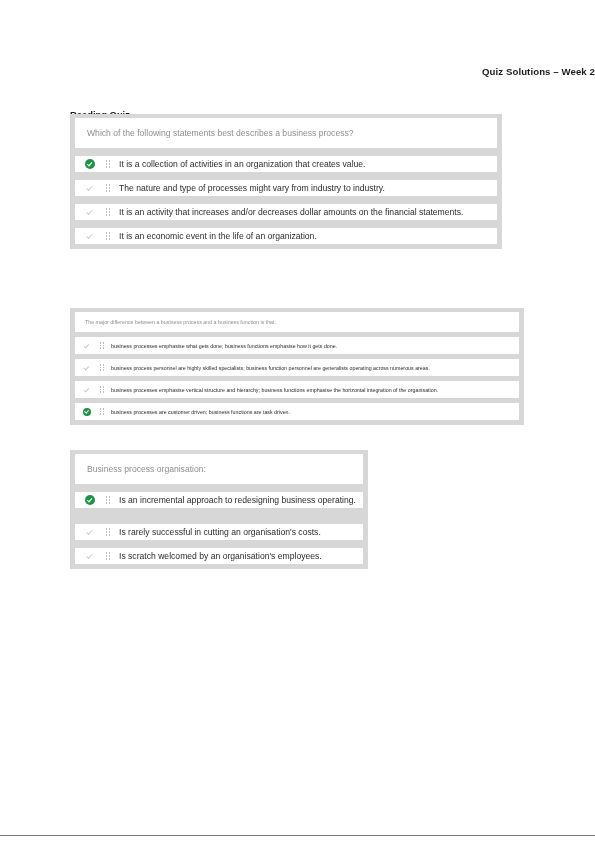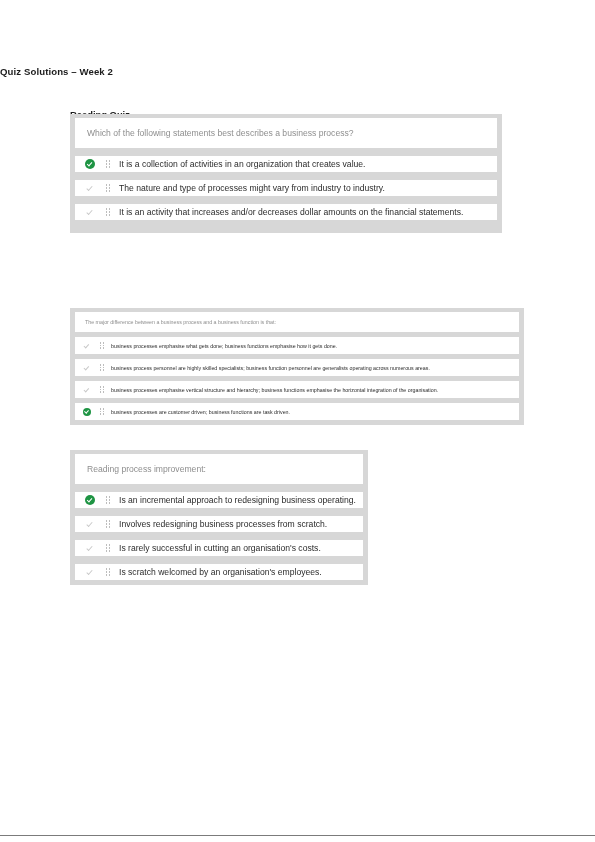--- a/index.html
+++ b/index.html
@@ -23,21 +23,21 @@
     height: 842px;
     background: #fff;
     box-sizing: border-box;
   }
 
   .doc-title {
     position: absolute;
     left: 0;
     top: 66px;
     width: 595px;
-    text-align: left;
+    text-align: right;
     font-size: 9.6px;
     font-weight: bold;
     letter-spacing: 0.1px;
     color: #1c1c1c;
   }
 
   .section-heading {
     position: absolute;
     left: 70px;
     top: 109px;
@@ -242,20 +242,36 @@
             <i></i>
             <i></i>
             <i></i>
             <i></i>
             <i></i>
           </span>
         </span>
         <span class="opt-text">It is an activity that increases and/or decreases dollar amounts on the financial statements.</span>
       </div>
       <div class="spacer"></div>
+      <div class="qrow">
+        <span class="mark">
+          <span class="check-off"></span>
+        </span>
+        <span class="handle">
+          <span class="dots">
+            <i></i>
+            <i></i>
+            <i></i>
+            <i></i>
+            <i></i>
+            <i></i>
+          </span>
+        </span>
+        <span class="opt-text">It is an economic event in the life of an organization.</span>
+      </div>
     </div>
 
   <div class="qblock small" id="block-1" style="left:70px; top:308px; width:454px;">
       <div class="qstem">
         <span class="qstem-text">The major difference between a business process and a business function is that:</span>
       </div>
       <div class="spacer"></div>
       <div class="qrow">
         <span class="mark">
           <span class="check-off"></span>
@@ -320,56 +336,40 @@
             <i></i>
             <i></i>
           </span>
         </span>
         <span class="opt-text">business processes are customer driven; business functions are task driven.</span>
       </div>
     </div>
 
   <div class="qblock big" id="block-2" style="left:70px; top:450px; width:298px;">
       <div class="qstem">
-        <span class="qstem-text">Reading process improvement:</span>
+        <span class="qstem-text">Business process organisation:</span>
       </div>
       <div class="spacer"></div>
       <div class="qrow">
         <span class="mark">
           <span class="check-on"></span>
         </span>
         <span class="handle">
           <span class="dots">
             <i></i>
             <i></i>
             <i></i>
             <i></i>
             <i></i>
             <i></i>
           </span>
         </span>
         <span class="opt-text">Is an incremental approach to redesigning business operating.</span>
       </div>
       <div class="spacer"></div>
-      <div class="qrow">
-        <span class="mark">
-          <span class="check-off"></span>
-        </span>
-        <span class="handle">
-          <span class="dots">
-            <i></i>
-            <i></i>
-            <i></i>
-            <i></i>
-            <i></i>
-            <i></i>
-          </span>
-        </span>
-        <span class="opt-text">Involves redesigning business processes from scratch.</span>
-      </div>
       <div class="spacer"></div>
       <div class="qrow">
         <span class="mark">
           <span class="check-off"></span>
         </span>
         <span class="handle">
           <span class="dots">
             <i></i>
             <i></i>
             <i></i>

